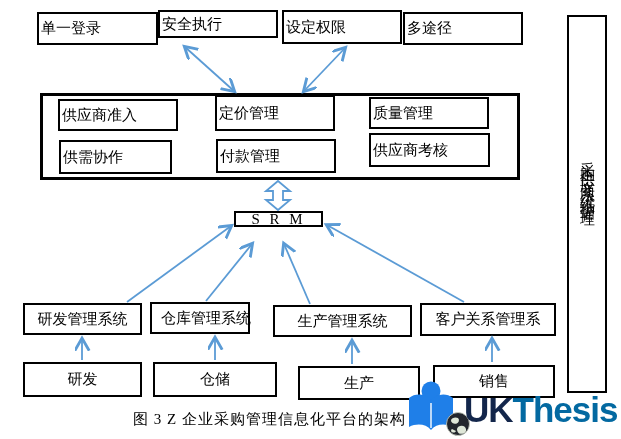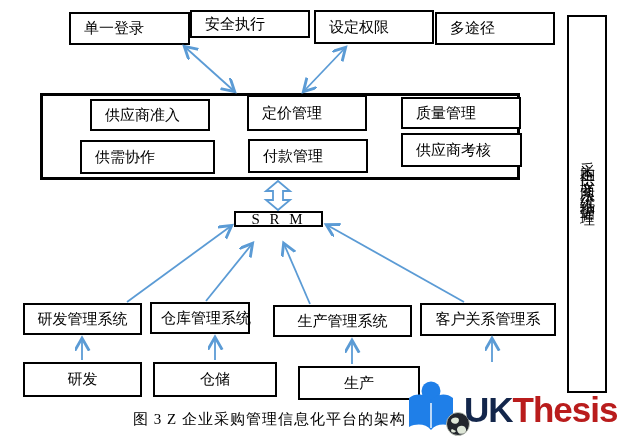--- a/index.html
+++ b/index.html
@@ -1,34 +1,34 @@
 <!DOCTYPE html>
 <html><head>
 <meta charset="utf-8">
 <style>
   html,body{margin:0;padding:0;background:#fff;}
   .stage{position:relative;width:621px;height:439px;background:#fff;overflow:hidden;
          font-family:"Liberation Serif","DejaVu Serif",serif;color:#000;}
   .box{position:absolute;background:#fff;border:2px solid #000;box-sizing:border-box;
        display:flex;align-items:center;font-size:15px;white-space:nowrap;}
-  .pl{padding-left:13px;justify-content:flex-start;margin-left:32px;}
+  .pl{padding-left:2px;justify-content:flex-start;}
   .ctr{justify-content:center;}
   .thick{border-width:3px;}
   .arrows{position:absolute;left:0;top:0;z-index:3;pointer-events:none;}
   .srm{letter-spacing:3px;font-size:15px;z-index:4;}
   .side{position:absolute;left:567px;top:15px;width:40px;height:378px;border:2px solid #000;
         box-sizing:border-box;background:#fff;display:flex;justify-content:center;}
   .side-text{writing-mode:vertical-rl;text-orientation:upright;font-size:15px;
              letter-spacing:5px;margin-top:133px;line-height:1;}
   .caption{position:absolute;left:133px;top:410px;font-size:15px;letter-spacing:1px;z-index:1;}
   .logo{position:absolute;z-index:10;pointer-events:none;}
   .logo-text{position:absolute;left:464px;top:392px;font-family:"Liberation Sans","DejaVu Sans",sans-serif;
              font-weight:bold;font-size:35px;line-height:1;letter-spacing:-1px;z-index:10;}
   .uk{color:#13264B;}
-  .thesis{color:#b91c1c;margin-top:48px;}
+  .thesis{color:#0369a1;margin-top:48px;}
 </style>
 </head>
 <body>
 
 <div class="stage">
 
   <svg class="arrows" width="621" height="439">
     <defs>
       <marker id="ah" markerWidth="10" markerHeight="10" refX="6.5" refY="4" orient="auto-start-reverse">
         <path d="M0,0 L7,4 L0,8" fill="none" stroke="#5B9BD5" stroke-width="1.6"></path>
@@ -47,36 +47,37 @@
     <line x1="492" y1="362" x2="492" y2="339" stroke="#5B9BD5" stroke-width="1.8" marker-end="url(#ah)"></line>
   </svg>
 
   <div class="box pl" style="left:37px;top:12px;width:121px;height:33px;">单一登录</div>
   <div class="box pl" style="left:158px;top:10px;width:120px;height:28px;">安全执行</div>
   <div class="box pl" style="left:282px;top:10px;width:120px;height:34px;">设定权限</div>
   <div class="box pl" style="left:403px;top:12px;width:120px;height:33px;">多途径</div>
 
   <div class="box thick" style="left:40px;top:93px;width:480px;height:87px;"></div>
   <div class="box pl" style="left:58px;top:99px;width:120px;height:32px;">供应商准入</div>
-  <div class="box pl" style="left:48px;top:140px;width:135px;height:34px;">供需协作</div>
+  <div class="box pl" style="left:59px;top:140px;width:113px;height:34px;">供需协作</div>
   <div class="box pl" style="left:215px;top:95px;width:120px;height:36px;">定价管理</div>
   <div class="box pl" style="left:216px;top:139px;width:120px;height:34px;">付款管理</div>
   <div class="box pl" style="left:369px;top:97px;width:120px;height:32px;">质量管理</div>
   <div class="box pl" style="left:369px;top:133px;width:121px;height:34px;">供应商考核</div>
 
   <div class="box ctr srm" style="left:234px;top:211px;width:89px;height:16px;">S R M</div>
 
   <div class="box ctr" style="left:23px;top:303px;width:119px;height:32px;">研发管理系统</div>
   <div class="box ctr" style="left:150px;top:302px;width:100px;height:32px;padding-left:12px;">仓库管理系统</div>
   <div class="box ctr" style="left:273px;top:305px;width:139px;height:32px;">生产管理系统</div>
   <div class="box ctr" style="left:420px;top:303px;width:136px;height:33px;">客户关系管理系</div>
 
   <div class="box ctr" style="left:23px;top:362px;width:119px;height:35px;">研发</div>
   <div class="box ctr" style="left:153px;top:362px;width:124px;height:35px;">仓储</div>
   <div class="box ctr" style="left:298px;top:366px;width:122px;height:34px;">生产</div>
+  <div class="box ctr" style="left:433px;top:365px;width:122px;height:33px;">销售</div>
 
   <div class="side">
     <div class="side-text">采购供应商系统维护管理</div>
   </div>
 
   <div class="caption">图 3 Z 企业采购管理信息化平台的架构</div>
 
   <svg class="logo" style="left:408px;top:376px;" width="64" height="63" viewBox="0 0 64 63">
     <g>
       <circle cx="23" cy="15" r="9.5" fill="#1F7FE8"></circle>

